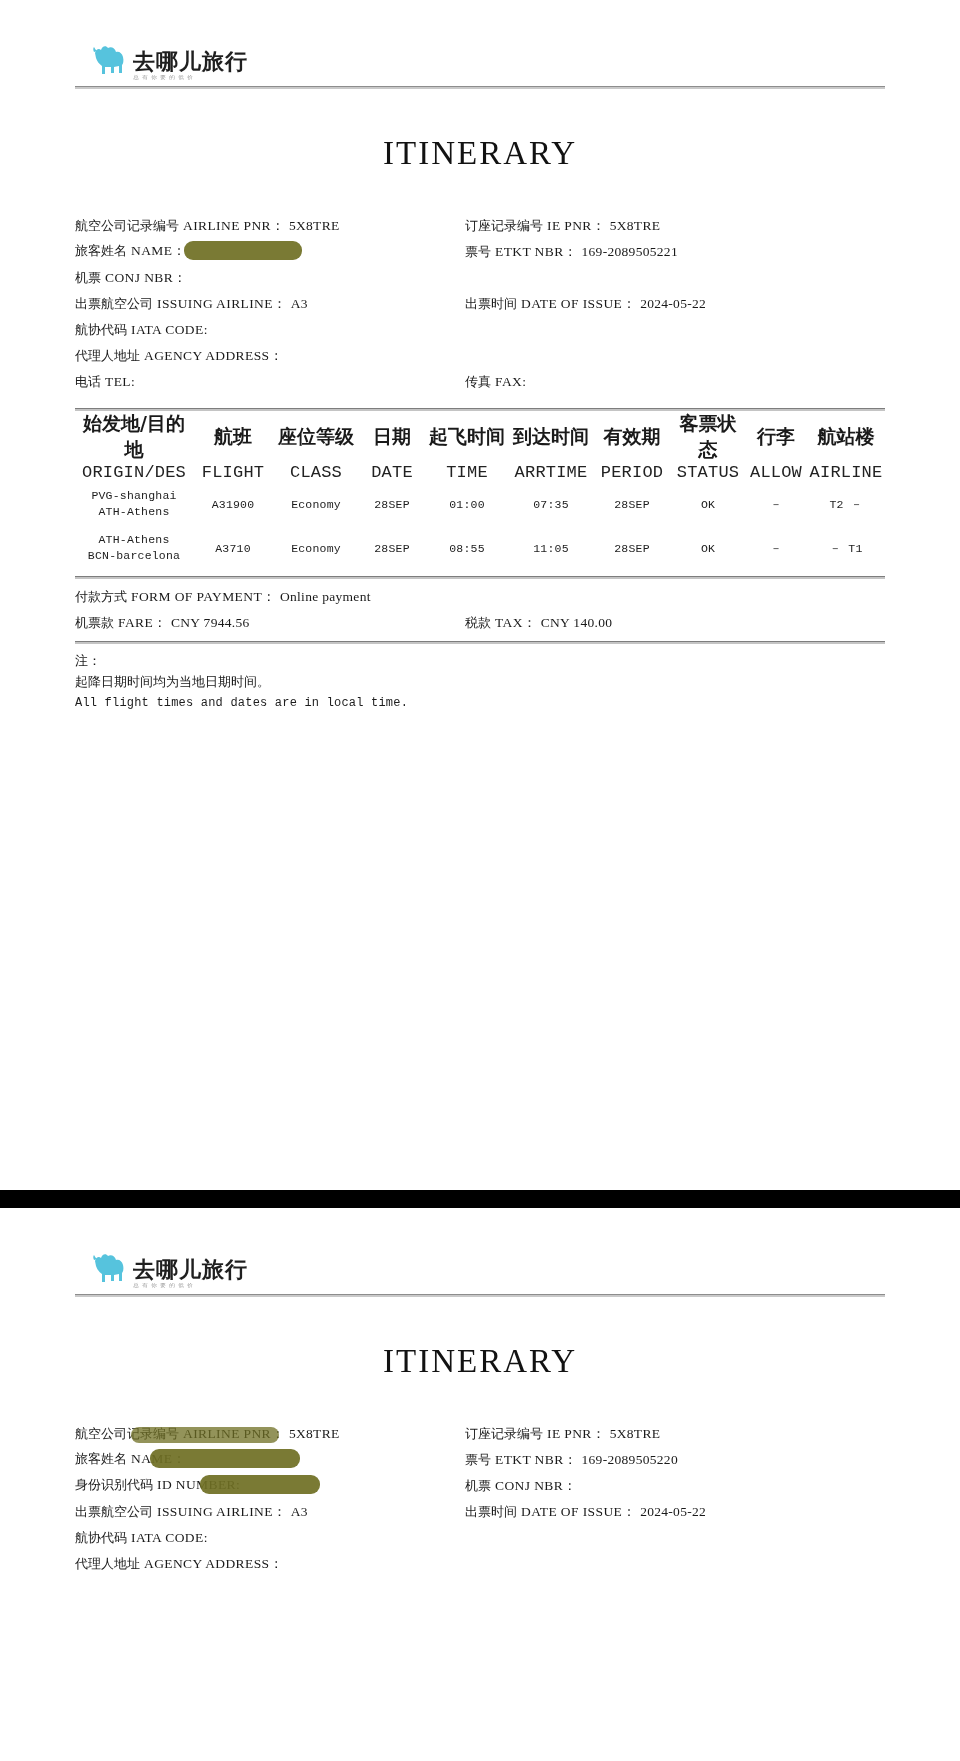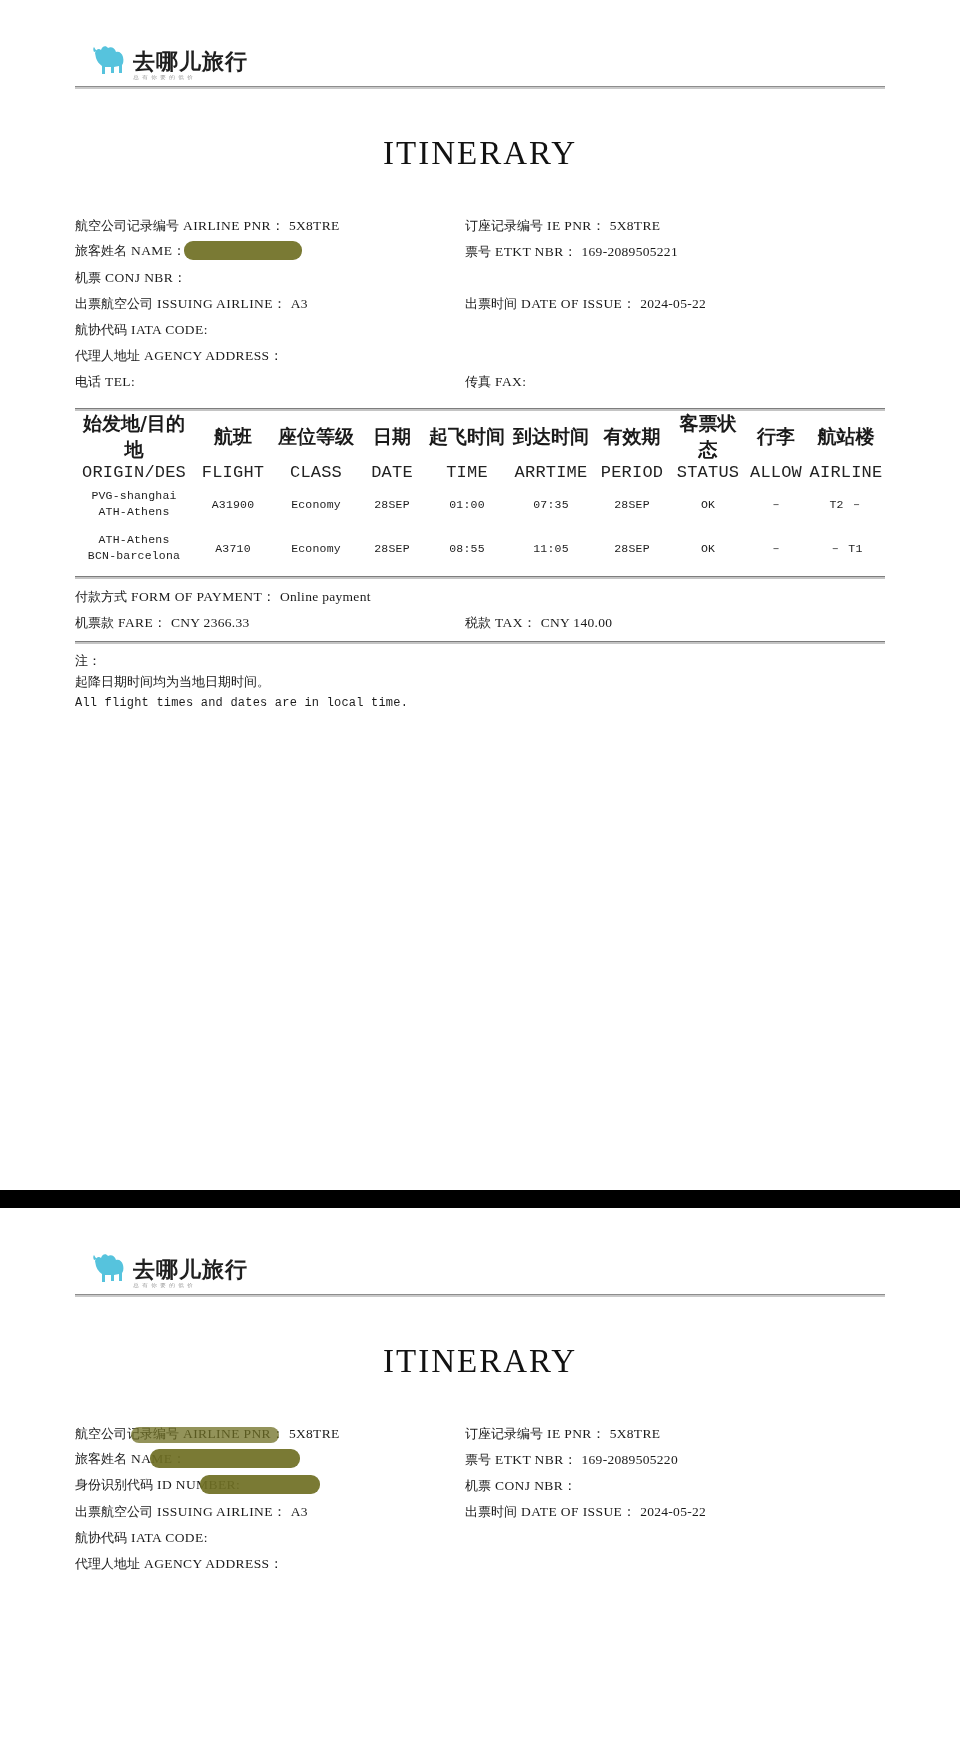--- a/index.html
+++ b/index.html
@@ -394,21 +394,21 @@
         <div class="pay-l" style="width:auto;flex:0 0 auto;">
           <span class="lbl-cn">付款方式</span>
           <span class="lbl-en">FORM OF PAYMENT：</span>
           <span class="val">Online payment</span>
         </div>
       </div>
       <div class="pay-row">
         <div class="pay-l">
           <span class="lbl-cn">机票款</span>
           <span class="lbl-en">FARE：</span>
-          <span class="val">CNY 2366.33</span>
+          <span class="val">CNY 7944.56</span>
         </div>
         <div class="pay-r">
           <span class="lbl-cn">税款</span>
           <span class="lbl-en">TAX：</span>
           <span class="val">CNY 140.00</span>
         </div>
       </div>
     </div>
 
     <div class="rule-thick" style="margin-top:6px;"></div>

